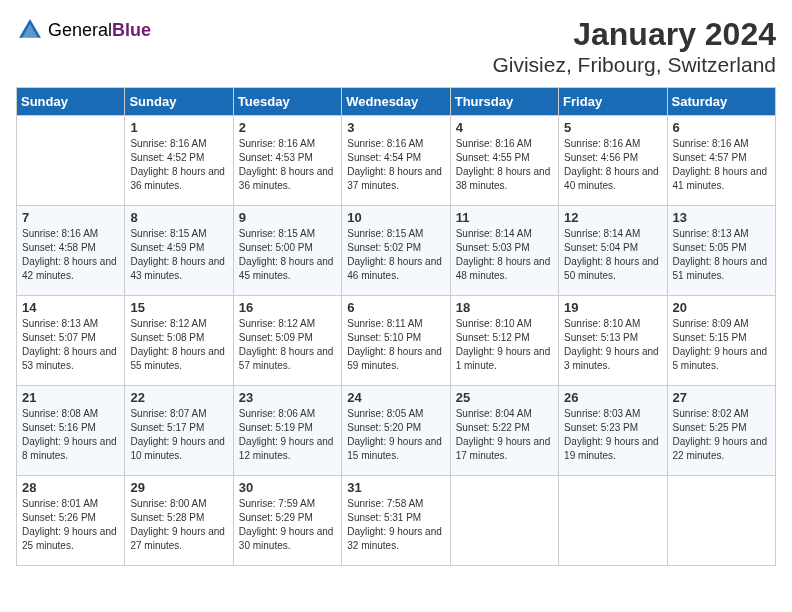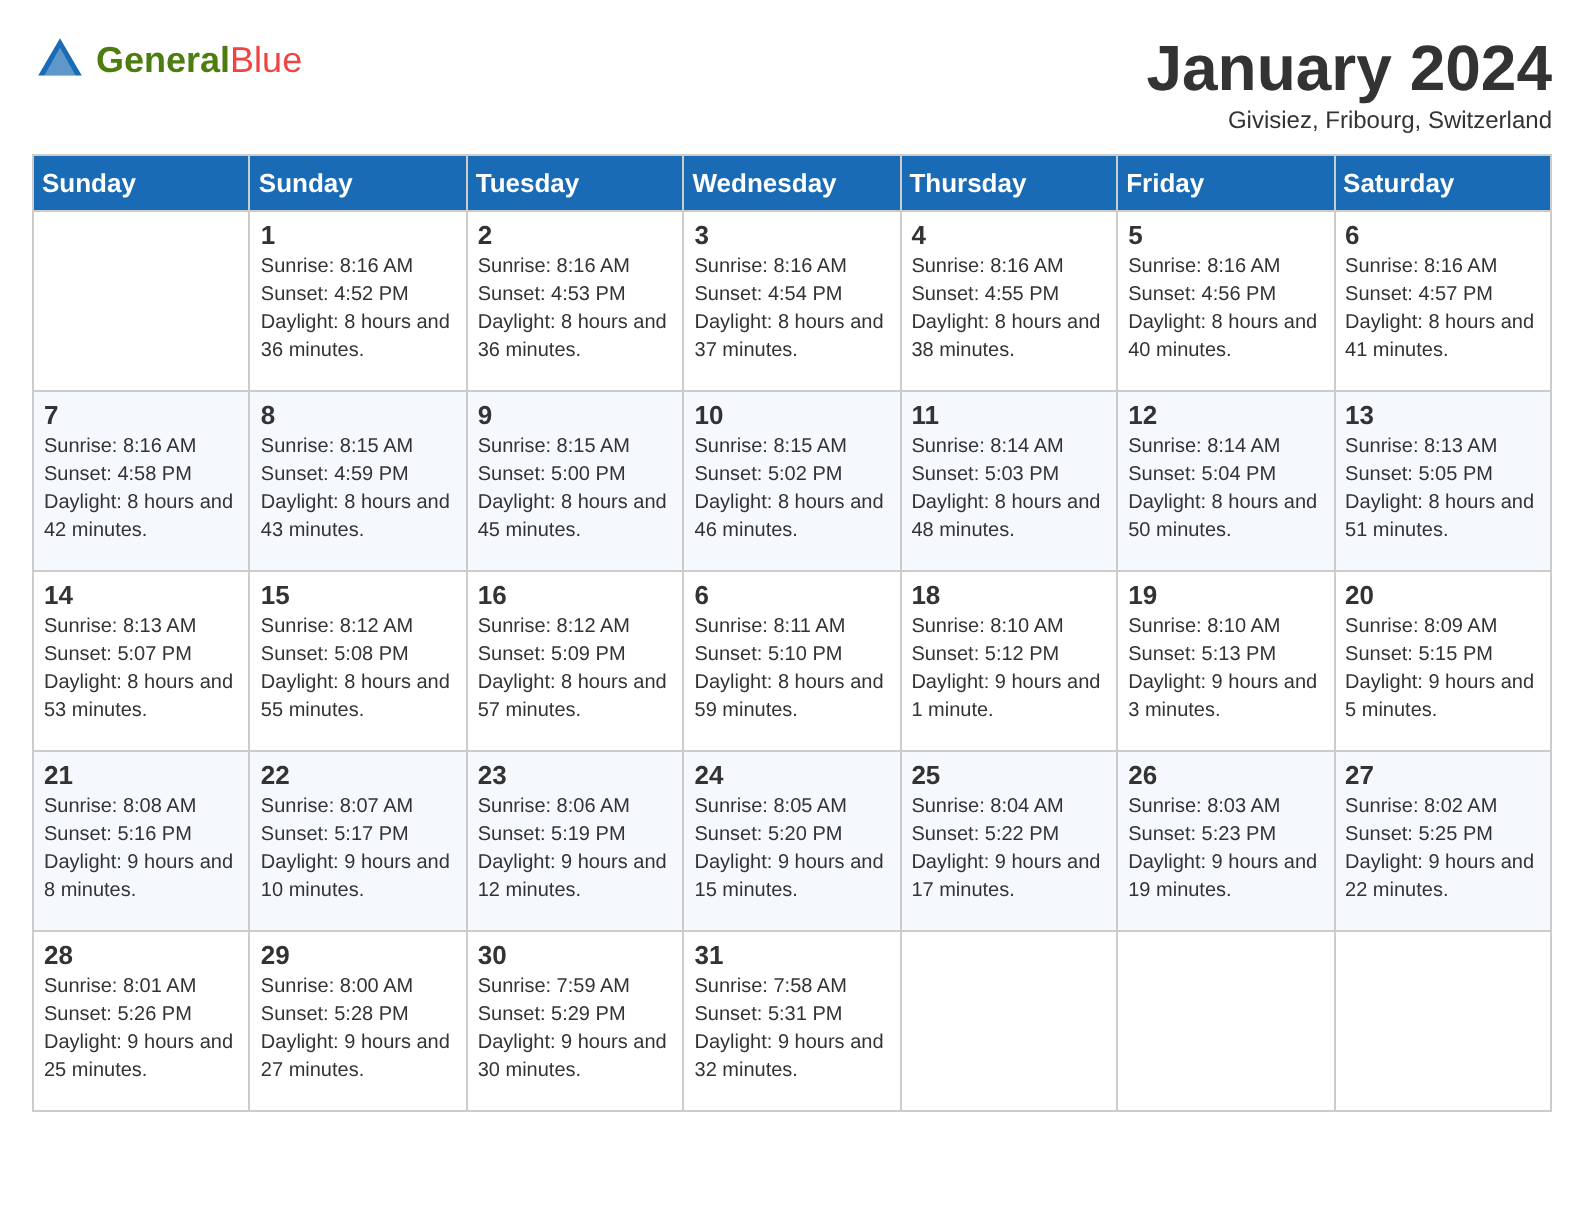--- a/index.html
+++ b/index.html
@@ -16,43 +16,43 @@
       align-items: flex-start;
       margin-bottom: 10px;
     }
     .logo {
       display: flex;
       align-items: center;
       gap: 4px;
     }
     .logo-text-general {
       font-size: 18px;
-      font-weight: bold;
-      color: #4d7c0f;
+      font-weight: normal;
+      color: #000000;
     }
     .logo-text-blue {
       font-size: 18px;
-      font-weight: normal;
-      color: #ef4444;
+      font-weight: bold;
+      color: #701a75;
     }
     .logo-icon {
       width: 28px;
       height: 28px;
     }
     .title-block {
       text-align: right;
     }
     .month-title {
       font-size: 32px;
       font-weight: bold;
       color: #333;
       margin-left: 27px;
     }
     .subtitle {
-      font-size: 12px;
+      font-size: 21px;
       color: #333;
     }
     table {
       width: 100%;
       border-collapse: collapse;
       font-size: 11px;
     }
     thead tr th {
       background: #1a6bb5;
       color: #fff;

